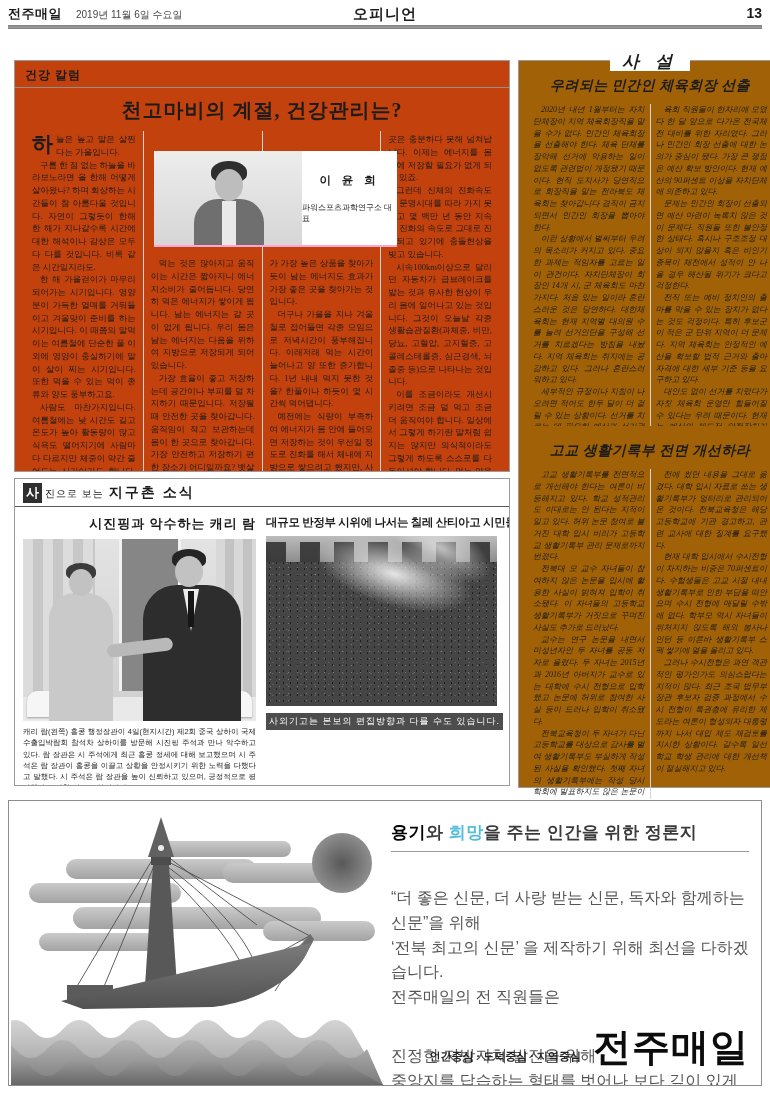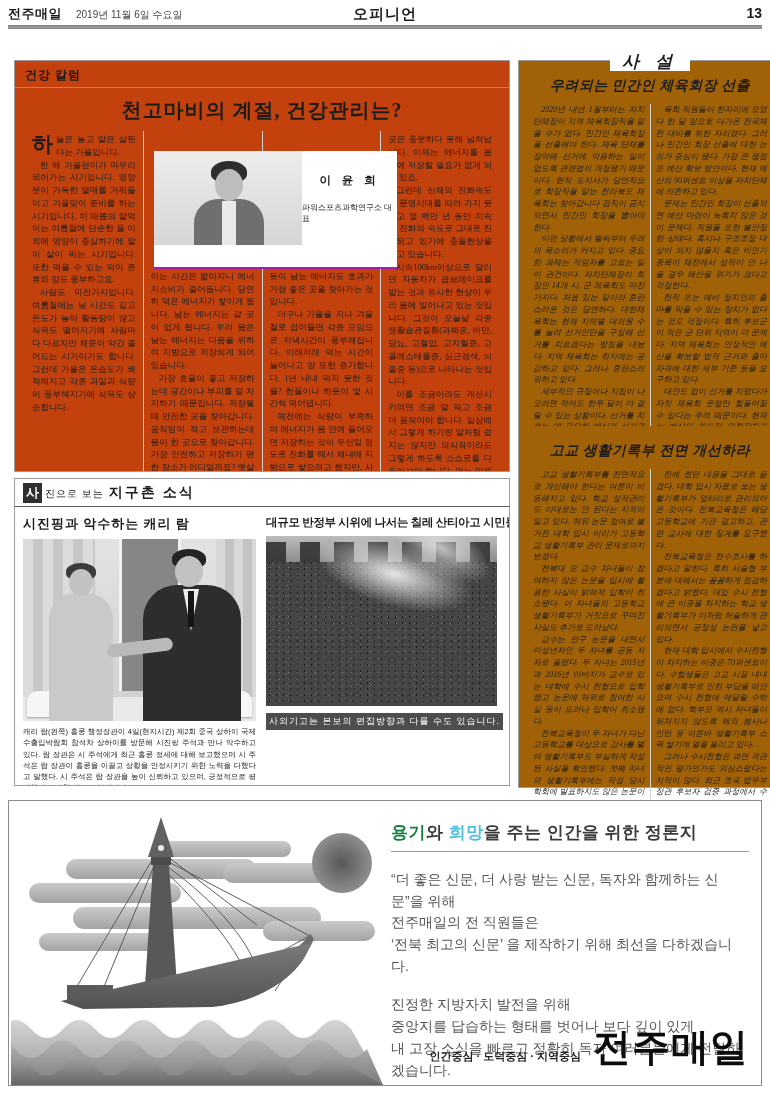--- a/index.html
+++ b/index.html
@@ -21,41 +21,41 @@
   .health-label { font-size:12px; font-weight:bold; letter-spacing:1px; }
   .health-title { text-align:center; font-size:20px; font-weight:bold; letter-spacing:1px; margin:9px 0 7px; }
   .health-cols { position:relative; display:flex; margin:0 10px; height:346px; overflow:hidden; }
   .hcol { flex:1 1 0; padding:2px 7px 0; font-size:8.5px; line-height:1.5; text-align:justify; }
   .hcol + .hcol { border-left:1px solid #d4d4d4; }
   .hcol p { text-indent:8px; }
   .hcol p.no-indent { text-indent:0; }
   .hcol.under-photo { padding-top:126px; }
   .dropcap { float:left; font-size:21px; line-height:1; font-weight:bold; margin:1px 3px 0 0; font-family:"Liberation Serif", serif; }
 
-  .author-block { position:absolute; left:129px; top:20px; width:243px; display:flex; border-bottom:2px solid #a21caf; padding-bottom:22px; background:#fff; z-index:2; }
+  .author-block { position:absolute; left:129px; top:20px; width:243px; display:flex; border-bottom:2px solid #f9a8d4; padding-bottom:0; background:#fff; z-index:2; }
   .author-photo { width:148px; height:94px; background:linear-gradient(#ededed,#d6d6d6); position:relative; overflow:hidden; flex:none; }
   .ap-hair { position:absolute; left:57px; top:10px; width:36px; height:22px; border-radius:50% 50% 40% 40%; background:#2e2e2e; }
   .ap-face { position:absolute; left:61px; top:18px; width:28px; height:32px; border-radius:50%; background:#bdbdbd; }
   .ap-body { position:absolute; left:40px; top:48px; width:70px; height:50px; border-radius:24px 24px 0 0; background:#6f6f6f; }
   .ap-shirt { position:absolute; left:68px; top:50px; width:14px; height:44px; background:#e9e9e9; }
   .author-info { flex:1; display:flex; flex-direction:column; align-items:center; justify-content:center; gap:14px; }
   .author-name { font-size:11.5px; font-weight:bold; letter-spacing:4px; }
   .author-affil { font-size:8px; color:#222; }
 
   
   .world-box { position:absolute; left:14px; top:478px; width:496px; height:308px; border:1px solid #9b9b9b; overflow:hidden; }
   .world-header { display:flex; align-items:baseline; padding:4px 8px 3px; border-bottom:1px solid #5a5a5a; }
   .world-first { display:inline-block; background:#2f2f2f; color:#fff; font-size:13px; font-weight:bold; padding:1px 3px; margin-right:3px; }
   .world-mid { font-size:10px; letter-spacing:1px; margin-right:5px; }
   .world-rest { font-size:14px; font-weight:bold; letter-spacing:2px; }
   .world-body { display:flex; }
   .world-item { padding:5px 8px 0; }
   .world-item.left { width:249px; }
   .world-item.right { width:247px; padding-left:2px; }
-  .photo-title { text-align:left; font-weight:bold; margin:3px 0 6px; }
+  .photo-title { text-align:right; font-weight:bold; margin:3px 0 6px; }
   .world-item.left .photo-title { font-size:13px; letter-spacing:1px; }
   .world-item.right .photo-title { font-size:11.5px; letter-spacing:-.3px; white-space:nowrap; }
   .caption { font-size:7.5px; line-height:1.5; text-align:justify; color:#222; margin-top:5px; }
   .notice-bar { margin-top:7px; background:#4d4d4d; color:#fff; font-size:9px; text-align:center; padding:2px 0; letter-spacing:1px; }
 
   
   .photo-handshake { width:233px; height:182px; background:linear-gradient(#e3e3e3,#cfcfcf); position:relative; overflow:hidden; }
   .ph-curtL { position:absolute; left:0; top:0; width:72px; height:182px; background:repeating-linear-gradient(90deg,#dcdcdc 0 10px,#c7c7c7 10px 20px); }
   .ph-curtR { position:absolute; right:0; top:0; width:40px; height:182px; background:repeating-linear-gradient(90deg,#d8d8d8 0 9px,#c3c3c3 9px 18px); }
   .ph-panel { position:absolute; left:96px; top:0; width:62px; height:152px; background:#868686; border-left:3px solid #f2f2f2; border-right:3px solid #f2f2f2; }
@@ -95,21 +95,21 @@
   .ecol { flex:1 1 0; padding:0 5px; font-size:8px; line-height:1.47; text-align:justify; }
   .ecol + .ecol { border-left:1px solid #d4d4d4; }
   .ecol p { text-indent:8px; }
 
   
   .ad-box { position:absolute; left:8px; top:800px; width:754px; height:286px; border:1px solid #8d8d8d; overflow:hidden; background:#fff; }
   .ad-art { position:absolute; left:2px; top:2px; }
   .ad-content { position:absolute; left:382px; top:20px; width:358px; }
   .ad-headline { font-size:17px; font-weight:bold; color:#3a3a3a; letter-spacing:.5px; }
   .ad-rule { border-bottom:1px solid #9a9a9a; margin-top:7px; }
-  .ad-para { margin-top:17px; font-size:14px; line-height:1.55; color:#555; }
+  .ad-para { margin-top:34px; font-size:16px; line-height:1.55; color:#555; }
   .ad-footer { position:absolute; right:12px; bottom:12px; display:flex; align-items:baseline; gap:12px;margin-top:36px; }
   .ad-slogan { font-size:11px; font-weight:bold; color:#222; }
   .ad-logo { font-size:38px; font-weight:bold; letter-spacing:1px; color:#0c0c0c; }
 </style>
 </head>
 <body>
 
 <div class="masthead">
   <span class="mast-center">오피니언</span>
   <span class="paper-name">전주매일</span>
@@ -131,20 +131,21 @@
         <div class="ap-hair"></div>
         <div class="ap-face"></div>
       </div>
       <div class="author-info">
         <div class="author-name">이 윤 희</div>
         <div class="author-affil">파워스포츠과학연구소 대표</div>
       </div>
     </div>
     <div class="hcol">
       <p class="no-indent"><span class="dropcap">하</span><span>늘은 높고 말은 살찐다는 가을입니다.</span></p>
+      <p>구름 한 점 없는 하늘을 바라보노라면 올 한해 어떻게 살아왔나? 하며 회상하는 시간들이 참 아름다울 것입니다. 자연이 그렇듯이 한해 한 해가 지나갈수록 시간에 대한 해석이나 감상은 모두 다 다를 것입니다. 비록 같은 시간일지라도.</p>
       <p>한 해 가을걷이가 마무리되어가는 시기입니다. 영양분이 가득한 열매를 거둬들이고 겨울맞이 준비를 하는 시기입니다. 이 때쯤의 말먹이는 여름철에 단순한 풀 이외에 영양이 충실하기에 말이 살이 찌는 시기입니다. 또한 먹을 수 있는 먹이 종류와 양도 풍부하고요.</p>
       <p>사람도 마찬가지입니다. 여름철에는 낮 시간도 길고 온도가 높아 활동량이 많고 식욕도 떨어지기에 사람마다 다르지만 체중이 약간 줄어드는 시기이기도 합니다. 그런데 가을은 온습도가 쾌적해지고 각종 과일과 식량이 풍부해지기에 식욕도 상승합니다.</p>
 
     </div>
     <div class="hcol under-photo">
       <p>먹는 것은 많아지고 움직이는 시간은 짧아지니 에너지소비가 줄어듭니다. 당연히 먹은 에너지가 쌓이게 됩니다. 남는 에너지는 갈 곳이 없게 됩니다. 우리 몸은 남는 에너지는 다음을 위하여 지방으로 저장되게 되어 있습니다.</p>
       <p>가장 효율이 좋고 저장하는데 공간이나 부피를 덜 차지하기 때문입니다. 저장될 때 안전한 곳을 찾아갑니다. 움직임이 적고 보관하는데 몸이 한 곳으로 찾아갑니다. 가장 안전하고 저장하기 편한 장소가 어디일까요? 뱃살입니다.</p>
 
     </div>
     <div class="hcol under-photo">
@@ -229,21 +230,20 @@
     <div class="ed-cols second">
       <div class="ecol">
         <p>고교 생활기록부를 전면적으로 개선해야 한다는 여론이 비등해지고 있다. 학교 성적관리도 이대로는 안 된다는 지적이 일고 있다. 허위 논문 참여로 불거진 대학 입시 비리가 고등학교 생활기록부 관리 문제로까지 번졌다.</p>
         <p>전북대 모 교수 자녀들이 참여하지 않은 논문을 입시에 활용한 사실이 밝혀져 입학이 취소됐다. 이 자녀들의 고등학교 생활기록부가 거짓으로 꾸며진 사실도 추가로 드러났다.</p>
         <p>교수는 연구 논문을 내면서 미성년자인 두 자녀를 공동 저자로 올렸다. 두 자녀는 2015년과 2016년 아버지가 교수로 있는 대학에 수시 전형으로 입학했고 논문에 허위로 참여한 사실 등이 드러나 입학이 취소됐다.</p>
         <p>전북교육청이 두 자녀가 다닌 고등학교를 대상으로 감사를 벌여 생활기록부도 부실하게 작성된 사실을 확인했다. 첫째 자녀의 생활기록부에는 작성 당시 학회에 발표하지도 않은 논문이 이미 발표된 것으로 기재됐다. 당시 담임교사가 학생 말만 믿고 기록한 것이다.</p>
 
       </div>
       <div class="ecol">
         <p class="no-indent">전에 썼던 내용을 그대로 옮겼다. 대학 입시 자료로 쓰는 생활기록부가 엉터리로 관리되어온 것이다. 전북교육청은 해당 고등학교에 기관 경고하고, 관련 교사에 대한 징계를 요구했다.</p>
-        <p>전북교육청은 전수조사를 하겠다고 말한다. 특히 서술형 부분에 대해서는 꼼꼼하게 점검하겠다고 밝혔다. 대입 수시 전형에 큰 비중을 차지하는 학교 생활기록부가 이처럼 허술하게 관리되면서 공정성 논란을 낳고 있다.</p>
         <p>현재 대학 입시에서 수시전형이 차지하는 비중은 70퍼센트이다. 수험생들은 고교 시절 내내 생활기록부로 인한 부담을 떠안으며 수시 전형에 매달릴 수밖에 없다. 학부모 역시 자녀들이 뒤처지지 않도록 해외 봉사나 인턴 등 이른바 생활기록부 스펙 쌓기에 열을 올리고 있다.</p>
         <p>그러나 수시전형은 과연 객관적인 평가인가도 의심스럽다는 지적이 많다. 최근 조국 법무부 장관 후보자 검증 과정에서 수시 전형이 특권층에 유리한 제도라는 여론이 형성되자 대통령까지 나서 대입 제도 재검토를 지시한 상황이다. 갈수록 일선 학교 학생 관리에 대한 개선책이 절실해지고 있다.</p>
       </div>
     </div>
   </div>
 </div>
 
 <div class="ad-box">
   <svg class="ad-art" width="372" height="282" viewBox="0 0 372 282">
     <defs>
@@ -298,27 +298,27 @@
     <path d="M232,174 C266,160 288,148 299,131 L303,136 C294,159 266,179 238,186 Z" fill="#6d6d6d"></path>
     <rect x="56" y="182" width="46" height="16" fill="#5b5b5b"></rect>
     <path d="M50,198 L300,140 C290,172 252,198 202,204 L72,206 Z" fill="url(#hg)"></path>
     <path d="M50,198 C110,210 240,210 300,139 C292,171 252,197 202,203 L72,205 Z" fill="url(#hg)"></path>
     <path d="M-12,226 q16,-18 32,0 q16,18 32,0 q16,-18 32,0 q16,18 32,0 q16,-18 32,0 q16,18 32,0 q16,-18 32,0 q16,18 32,0 q16,-18 32,0 q16,18 32,0 q16,-18 32,0 L372,282 L-12,282 Z" fill="url(#w1)"></path>
     <path d="M-28,246 q16,-18 32,0 q16,18 32,0 q16,-18 32,0 q16,18 32,0 q16,-18 32,0 q16,18 32,0 q16,-18 32,0 q16,18 32,0 q16,-18 32,0 q16,18 32,0 q16,-18 32,0 q16,18 32,0 L372,282 L-28,282 Z" fill="url(#w2)"></path>
     <path d="M-12,264 q16,-18 32,0 q16,18 32,0 q16,-18 32,0 q16,18 32,0 q16,-18 32,0 q16,18 32,0 q16,-18 32,0 q16,18 32,0 q16,-18 32,0 q16,18 32,0 q16,-18 32,0 L372,282 L-12,282 Z" fill="url(#w3)"></path>
   </svg>
   <div class="ad-content">
     <div class="ad-headline">
-      <span id="hl-w1" style="color: #15803d;">용기</span><span>와 </span><span id="hl-w2" style="color: rgb(84, 189, 216);">희망</span><span>을 주는 인간을 위한 정론지</span>
+      <span id="hl-w1" style="color: #000000;">용기</span><span>와 </span><span id="hl-w2" style="color: rgb(84, 189, 216);">희망</span><span>을 주는 인간을 위한 정론지</span>
     </div>
     <div class="ad-rule"></div>
     <div class="ad-para">
       <div>“더 좋은 신문, 더 사랑 받는 신문, 독자와 함께하는 신문”을 위해</div>
+      <div>‘전북 최고의 신문’ 을 제작하기 위해 최선을 다하겠습니다.</div>
       <div>전주매일의 전 직원들은</div>
-      <div>‘전북 최고의 신문’ 을 제작하기 위해 최선을 다하겠습니다.</div>
     </div>
     <div class="ad-para">
       <div>진정한 지방자치 발전을 위해</div>
       <div>중앙지를 답습하는 형태를 벗어나 보다 깊이 있게</div>
       <div>내 고장 소식을 빠르고 정확히 독자 여러분들에게 전달하겠습니다.</div>
     </div>
     <div class="ad-para">
       <div>당신의 가려움을 속 시원하게 긁어 드리기 위해</div>
       <div>대안적 비판 기능을 강화하고 있으며</div>
       <div>한 단계 더 성숙한 네트워크 구축과 함께</div>

